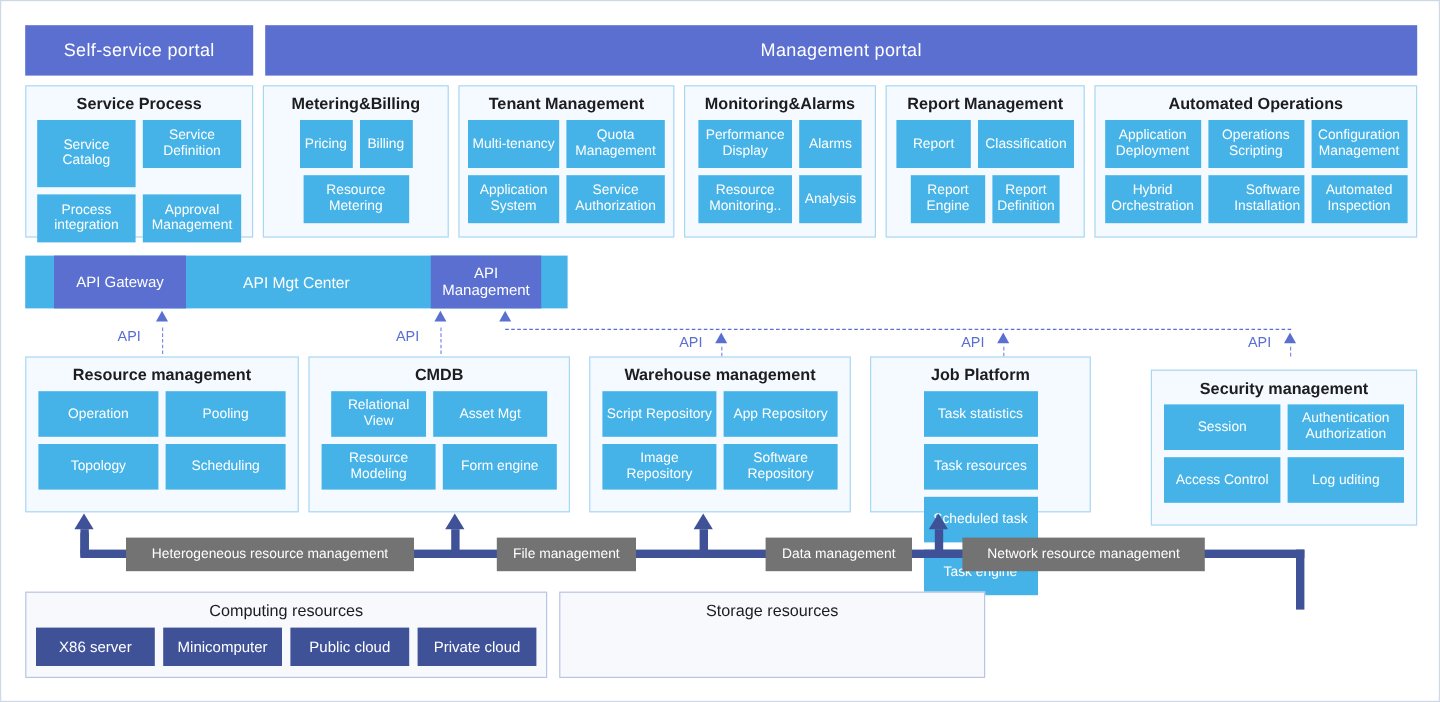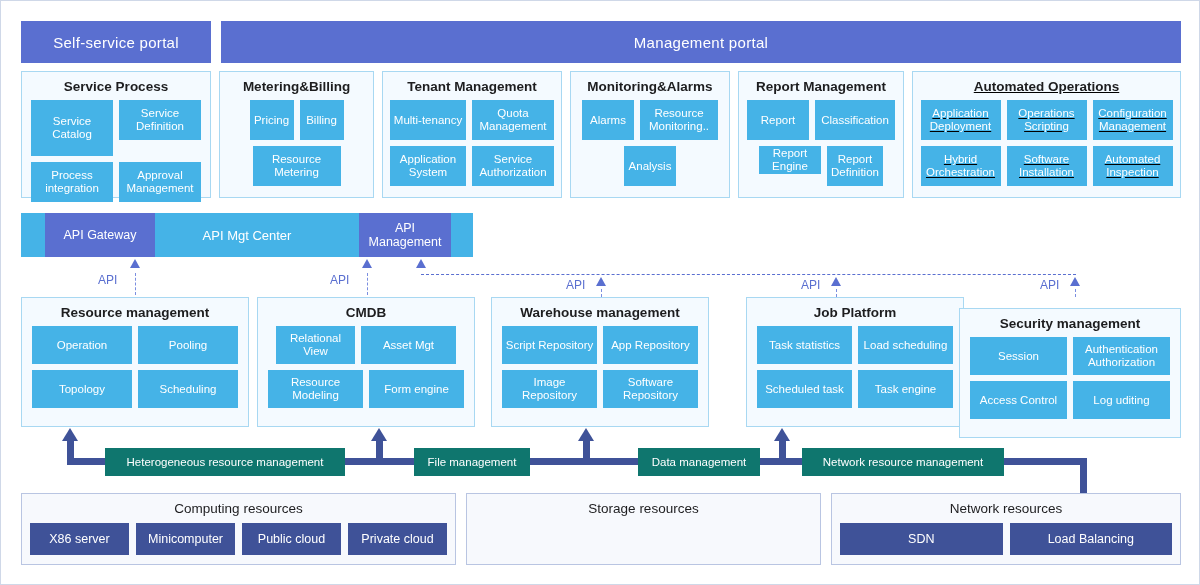--- a/index.html
+++ b/index.html
@@ -40,21 +40,21 @@
   .dash-h{position:absolute;border-top:1.5px dashed #5a6fd0;}
   .arrow-up{position:absolute;width:0;height:0;
             border-left:5px solid transparent;border-right:5px solid transparent;
             border-bottom:9px solid #5a6fd0;}
 
   
   .bus{position:absolute;background:#3f5298;}
   .bus-arrow{position:absolute;width:0;height:0;
              border-left:8px solid transparent;border-right:8px solid transparent;
              border-bottom:13px solid #3f5298;}
-  .conn-box{position:absolute;background:#0f766e;color:#fff;font-size:11.5px;
+  .conn-box{position:absolute;background:#737373;color:#fff;font-size:11.5px;
             display:flex;align-items:center;justify-content:center;
             text-align:center;box-sizing:border-box;padding:0 6px;}
 
   
   .infra{background:#f7f9fd;border:1px solid #b9c5e2;display:flex;
          flex-direction:column;align-items:center;padding:5px 8px 8px 8px;
          box-sizing:border-box;}
   .infra-title{font-size:13.5px;color:#1d1d1f;margin:2px 0 7px 0;}
   .infra-tiles{display:flex;gap:7px;width:100%;justify-content:center;}
   .infra-tile{background:#3f5298;color:#fff;font-size:12.5px;height:32px;
@@ -98,44 +98,45 @@
       <div class="tile" style="width:76px;height:40px;">Multi-tenancy</div>
       <div class="tile" style="width:82px;height:40px;">Quota Management</div>
       <div class="tile" style="width:76px;height:40px;">Application System</div>
       <div class="tile" style="width:82px;height:40px;">Service Authorization</div>
     </div>
   </div>
 
   <div class="abs panel" style="left:569px;top:70px;width:160px;height:127px;">
     <div class="panel-title">Monitoring&amp;Alarms</div>
     <div class="tiles">
+      <div class="tile" style="width:78px;height:40px;">Performance Display</div>
       <div class="tile" style="width:52px;height:40px;">Alarms</div>
       <div class="tile" style="width:78px;height:40px;">Resource Monitoring..</div>
       <div class="tile" style="width:52px;height:40px;">Analysis</div>
     </div>
   </div>
 
   <div class="abs panel" style="left:737px;top:70px;width:166px;height:127px;">
     <div class="panel-title">Report Management</div>
     <div class="tiles">
       <div class="tile" style="width:62px;height:40px;">Report</div>
       <div class="tile" style="width:80px;height:40px;">Classification</div>
-      <div class="tile" style="width:62px;height:28px;">Report Engine</div>
+      <div class="tile" style="width:62px;height:40px;">Report Engine</div>
       <div class="tile" style="width:56px;height:40px;">Report Definition</div>
     </div>
   </div>
 
-  <div class="abs panel" style="left:911px;top:70px;width:269px;height:127px;text-decoration:underline;">
+  <div class="abs panel" style="left:911px;top:70px;width:269px;height:127px;">
     <div class="panel-title">Automated Operations</div>
     <div class="tiles">
       <div class="tile" style="width:80px;height:40px;">Application Deployment</div>
       <div class="tile" style="width:80px;height:40px;">Operations Scripting</div>
       <div class="tile" style="width:80px;height:40px;">Configuration Management</div>
       <div class="tile" style="width:80px;height:40px;">Hybrid Orchestration</div>
-      <div class="tile" style="width:80px;height:40px;">Software Installation</div>
+      <div class="tile" style="width:80px;height:40px;text-align:right;">Software Installation</div>
       <div class="tile" style="width:80px;height:40px;">Automated Inspection</div>
     </div>
   </div>
 
   <div class="abs band" style="left:20px;top:212px;width:452px;height:44px;">
     <div class="chip" style="position:absolute;left:24px;top:0;width:110px;">API Gateway</div>
     <div class="band-label">API Mgt Center</div>
     <div class="chip" style="position:absolute;left:338px;top:0;width:92px;">API Management</div>
   </div>
 
@@ -186,25 +187,25 @@
   <div class="abs panel" style="left:490px;top:296px;width:218px;height:130px;">
     <div class="panel-title">Warehouse management</div>
     <div class="tiles">
       <div class="tile" style="width:95px;height:38px;">Script Repository</div>
       <div class="tile" style="width:95px;height:38px;">App Repository</div>
       <div class="tile" style="width:95px;height:38px;">Image Repository</div>
       <div class="tile" style="width:95px;height:38px;">Software Repository</div>
     </div>
   </div>
 
-  <div class="abs panel" style="left:724px;top:296px;width:218px;height:130px;margin-left:21px;">
+  <div class="abs panel" style="left:724px;top:296px;width:184px;height:130px;">
     <div class="panel-title">Job Platform</div>
     <div class="tiles">
       <div class="tile" style="width:95px;height:38px;">Task statistics</div>
-      <div class="tile" style="width:95px;height:38px;">Load scheduling</div>
+      <div class="tile" style="width:95px;height:38px;">Task resources</div>
       <div class="tile" style="width:95px;height:38px;">Scheduled task</div>
       <div class="tile" style="width:95px;height:38px;">Task engine</div>
     </div>
   </div>
 
   <div class="abs panel" style="left:958px;top:296px;width:222px;height:130px;margin-top:11px;">
     <div class="panel-title">Security management</div>
     <div class="tiles">
       <div class="tile" style="width:97px;height:38px;">Session</div>
       <div class="tile" style="width:97px;height:38px;">Authentication Authorization</div>
@@ -243,21 +244,14 @@
       <div class="infra-tile">Minicomputer</div>
       <div class="infra-tile">Public cloud</div>
       <div class="infra-tile">Private cloud</div>
     </div>
   </div>
 
   <div class="abs infra" style="left:465px;top:492px;width:355px;height:72px;">
     <div class="infra-title">Storage resources</div>
   </div>
 
-  <div class="abs infra" style="left:830px;top:492px;width:350px;height:72px;">
-    <div class="infra-title">Network resources</div>
-    <div class="infra-tiles">
-      <div class="infra-tile">SDN</div>
-      <div class="infra-tile">Load Balancing</div>
-    </div>
-  </div>
 
 </div>
 
 </body></html>

